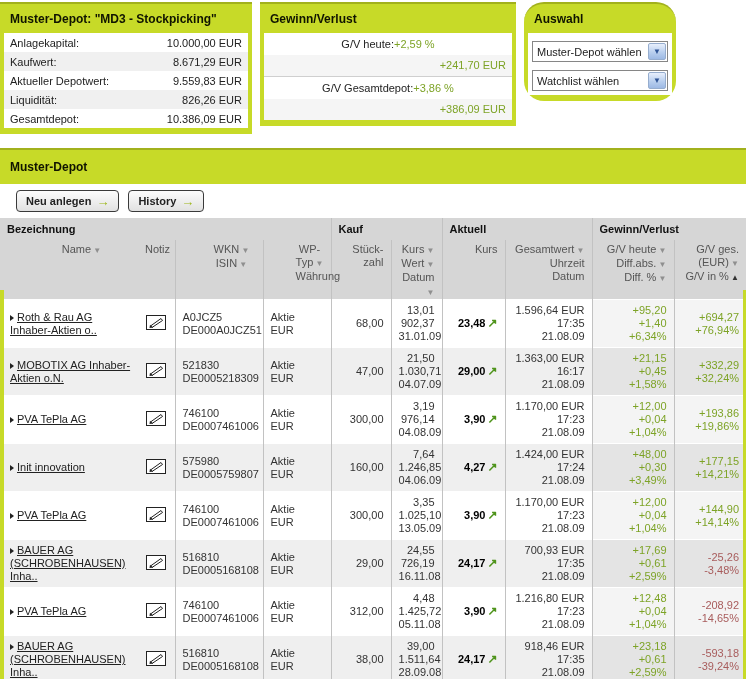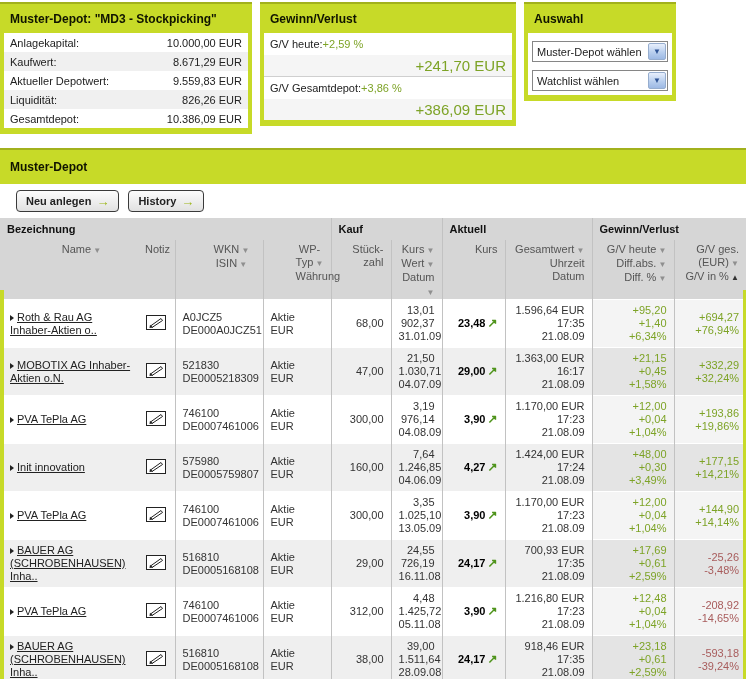--- a/index.html
+++ b/index.html
@@ -6,28 +6,28 @@
   html,body { margin:0; padding:0; background:#fff; }
   .page {
     width:746px; height:679px; position:relative; overflow:hidden;
     font-family:"Liberation Sans", sans-serif; background:#fff;
   }
   
   .panels { display:flex; gap:8px; padding-top:2px; align-items:flex-start; }
   .panel { background:#c7da28; border-top:2px solid #a2b11c; padding:0 4px 6px; }
   .panel h2 { margin:0; font-size:12px; font-weight:bold; color:#101400; padding:8px 6px 7px; }
   .panel-body { background:#fff; }
-  .p1 { width:252px; } .p2 { width:256px; } .p3 { width:152px; }
+  .p1 { width:252px; } .p2 { width:256px; } .p3 { width:152px;border-radius:20px; }
   .s-row { display:flex; justify-content:space-between; align-items:center;
            height:19px; padding:0 6px; font-size:11px; color:#222; background:#fff; }
   .s-row.alt { background:#f0f0f0; }
   .gv-group + .gv-group { border-top:1px solid #cfcfcf; }
-  .gv-label-row { display:flex; justify-content:flex-start; align-items:center;
+  .gv-label-row { display:flex; justify-content:center; align-items:center;
                   height:22px; padding:0 6px; font-size:11px; color:#222; }
-  .gv-eur-row { height:21px; text-align:right; padding:0 6px; font-size:15px;
+  .gv-eur-row { height:21px; text-align:right; padding:0 6px; font-size:11px;
                 line-height:21px; background:#f5f5f5; }
   .pos { color:#7da326; }
   .neg { color:#a85c5c; }
   .selects { padding:8px 4px 4px; display:flex; flex-direction:column; gap:8px; }
   .select { height:21px; border:1px solid #868686; background:#fff; display:flex;
             align-items:center; justify-content:space-between; font-size:11px;
             color:#222; padding-left:4px; cursor:default; }
   .sel-btn { width:18px; height:17px; margin-right:1px; flex:0 0 auto;
              background:linear-gradient(#e8effc, #b9cfee 55%, #9db9e4);
              border:1px solid #96adce; border-radius:2px;

